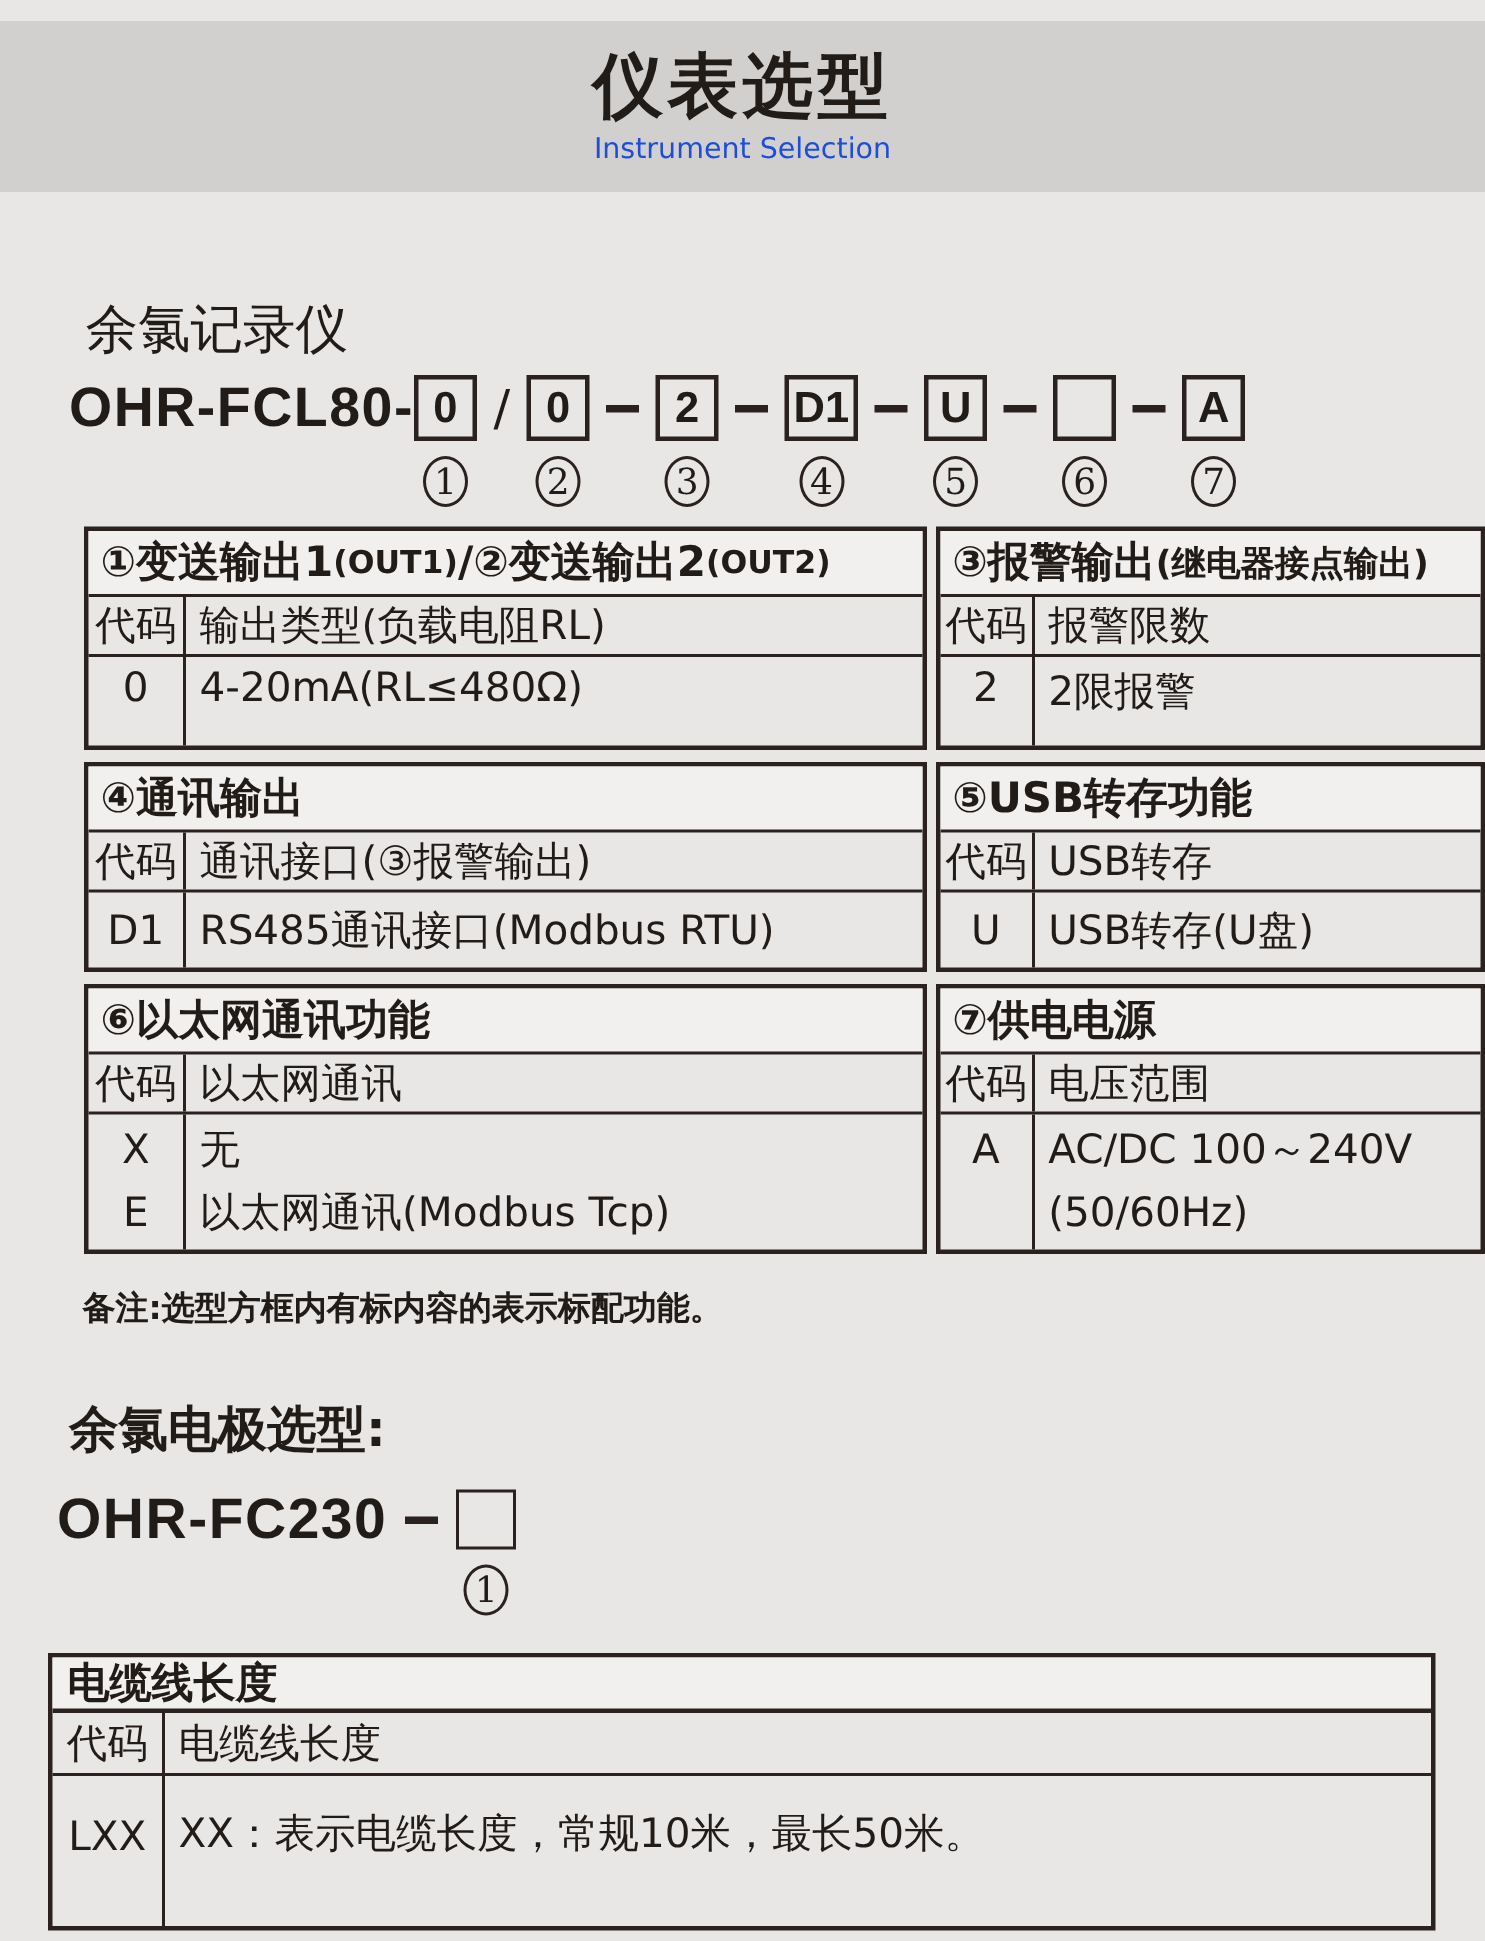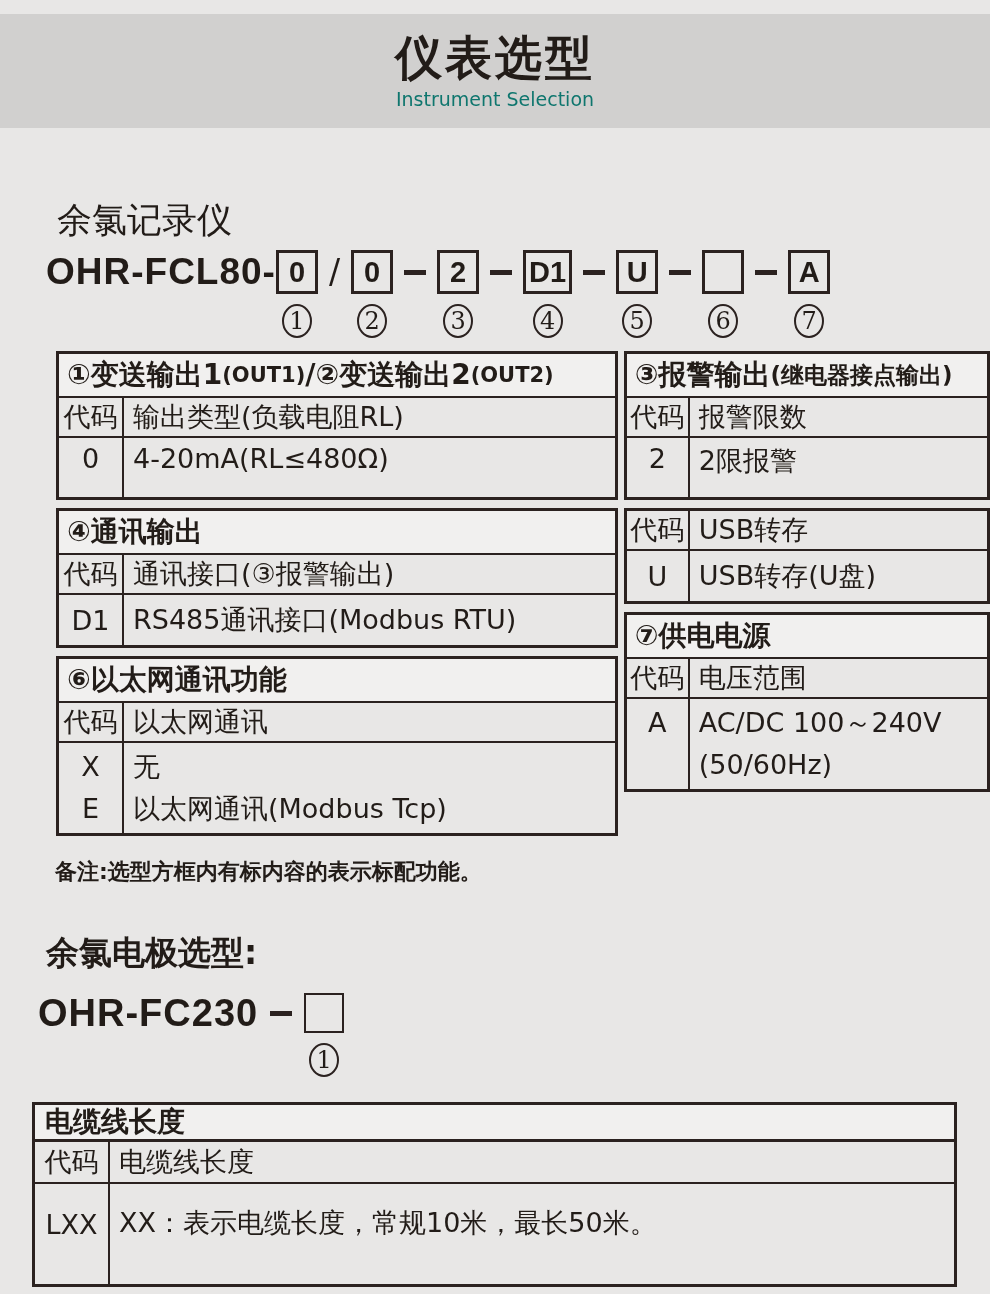--- a/index.html
+++ b/index.html
@@ -11,21 +11,21 @@
     color:#221c18;
     overflow:hidden;
   }
   .title-band {
     margin-top:14px;
     height:114px;
     background:#d1d0cf;
     display:flex; flex-direction:column; align-items:center; justify-content:center;
   }
   .band-title { font-size:47px; font-weight:bold; letter-spacing:3px; line-height:52px; }
-  .band-sub { font-size:19px; margin-top:4px; color:#0f766e; }
+  .band-sub { font-size:19px; margin-top:4px; color:#1d4ed8; }
 
   .recorder-heading { margin:70px 0 0 57px; font-size:35px; font-weight:500; line-height:44px; }
 
   
   .model-row { display:flex; align-items:flex-start; margin:8px 0 0 46px; }
   .model-prefix {
     font-family:"Liberation Sans", sans-serif; font-weight:bold;
     font-size:37px; line-height:44px; letter-spacing:1px; white-space:pre;
   }
   .seg { display:flex; flex-direction:column; align-items:center; }
@@ -225,20 +225,23 @@
         <div class="code-cell">代码</div>
         <div class="desc-cell">报警限数</div>
       </div>
       <div class="trow val-a">
         <div class="code-cell">2</div>
         <div class="desc-cell">2限报警</div>
       </div>
     </div>
 
     <div class="section">
+      <div class="sec-header">
+        <span>⑤USB转存功能</span>
+      </div>
       <div class="trow sub-row">
         <div class="code-cell">代码</div>
         <div class="desc-cell">USB转存</div>
       </div>
       <div class="trow val-b">
         <div class="code-cell">U</div>
         <div class="desc-cell">USB转存(U盘)</div>
       </div>
     </div>
 

